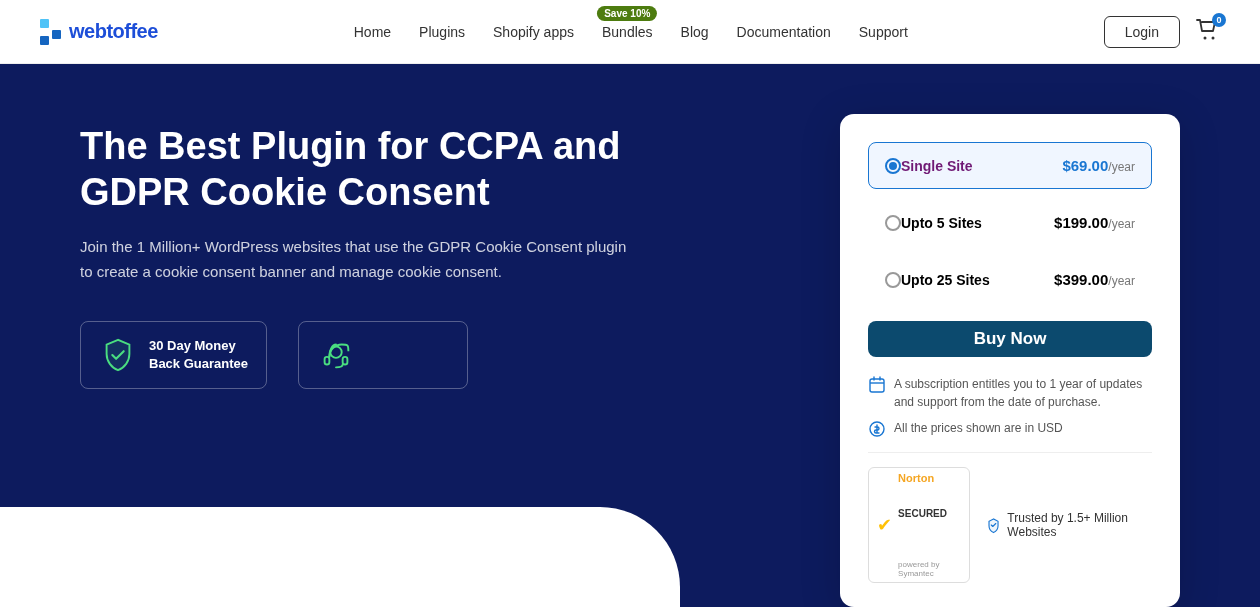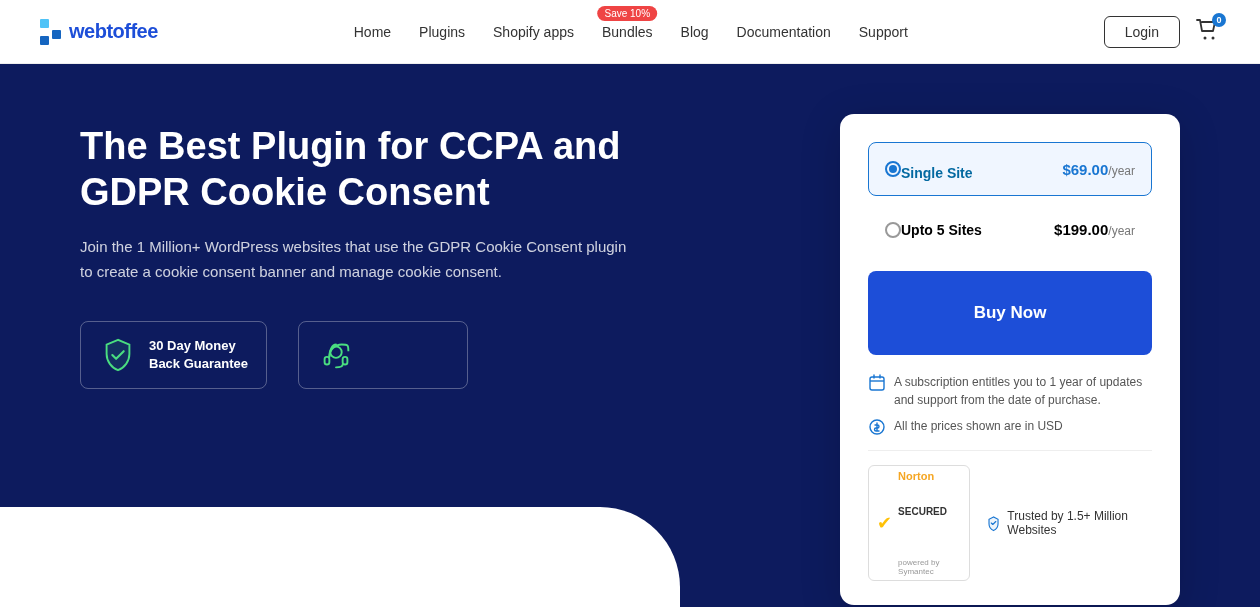--- a/index.html
+++ b/index.html
@@ -15,21 +15,21 @@
     .logo-squares { display: flex; gap: 3px; align-items: center; }
     .sq1 { width: 10px; height: 10px; background: #4fc3f7; }
     .sq2 { width: 10px; height: 10px; background: #1976d2; margin-top: 5px; }
     .sq3 { width: 10px; height: 10px; background: #1976d2; }
     .logo-text { font-size: 20px; font-weight: 700; color: #1d4ed8; letter-spacing: -0.5px; }
     .nav { display: flex; align-items: center; gap: 28px; }
     .nav-item { font-size: 14px; color: #333; text-decoration: none; cursor: pointer; position: relative; }
     .bundles-wrap { position: relative; }
     .save-badge {
       position: absolute; top: -18px; left: 50%; transform: translateX(-50%);
-      background: #ef4444; color: #fff; font-size: 10px; font-weight: 400;
+      background: #4d7c0f; color: #fff; font-size: 10px; font-weight: 700;
       padding: 2px 7px; border-radius: 10px; white-space: nowrap;
     }
     .header-right { display: flex; align-items: center; gap: 16px; }
     .login-btn {
       border: 1.5px solid #333; background: #fff; color: #333;
       padding: 7px 20px; border-radius: 6px; font-size: 14px; cursor: pointer;
     }
     .cart-icon { position: relative; cursor: pointer; }
     .cart-count {
       position: absolute; top: -6px; right: -6px;
@@ -90,28 +90,28 @@
       display: flex; align-items: center; justify-content: space-between;
       padding: 14px 16px; border-radius: 8px; margin-bottom: 10px;
       border: 1.5px solid transparent; cursor: pointer;
     }
     .plan-option.selected { border-color: #1976d2; background: #f0f6ff; }
     .plan-option .radio { width: 16px; height: 16px; border-radius: 50%; border: 2px solid #999; flex-shrink: 0; display: flex; align-items: center; justify-content: center; }
     .plan-option.selected .radio { border-color: #1976d2; }
     .plan-option.selected .radio::after { content: ''; width: 8px; height: 8px; border-radius: 50%; background: #1976d2; }
     .plan-info { display: flex; align-items: center; gap: 10px; flex: 1; }
     .plan-name { font-size: 14px; font-weight: 600; }
-    .plan-option.selected .plan-name { color: #0369a1; margin-top: 8px; }
+    .plan-option.selected .plan-name { color: #701a75; }
     .plan-price { font-size: 15px; font-weight: 700; white-space: nowrap; }
     .plan-option.selected .plan-price { color: #1976d2; }
     .plan-freq { font-size: 12px; color: #777; font-weight: 400; }
 
     .buy-btn {
-      width: 100%; background: #1d4ed8; color: #fff; border: none;
-      border-radius: 8px; padding: 32px; font-size: 17px; font-weight: 700;
+      width: 100%; background: #0c4a6e; color: #fff; border: none;
+      border-radius: 8px; padding: 8px; font-size: 17px; font-weight: 700;
       cursor: pointer; margin-top: 8px; margin-bottom: 18px;
     }
 
     .card-notes { margin-bottom: 14px; }
     .card-note { display: flex; align-items: flex-start; gap: 8px; margin-bottom: 8px; font-size: 12px; color: #555; line-height: 1.5; }
     .note-icon { width: 18px; height: 18px; flex-shrink: 0; margin-top: 1px; }
 
     .trust-badges { display: flex; align-items: center; gap: 16px; border-top: 1px solid #eee; padding-top: 14px; }
     .norton-badge {
       display: flex; align-items: center; background: #fff; border: 1px solid #ddd;
@@ -218,20 +218,29 @@
         <div class="radio"></div>
         <div class="plan-info">
           <span class="plan-name">Upto 5 Sites</span>
         </div>
         <span class="plan-price">
           <span>$199.00</span><span class="plan-freq">/year</span>
         </span>
       </div>
 
       
+      <div class="plan-option">
+        <div class="radio"></div>
+        <div class="plan-info">
+          <span class="plan-name">Upto 25 Sites</span>
+        </div>
+        <span class="plan-price">
+          <span>$399.00</span><span class="plan-freq">/year</span>
+        </span>
+      </div>
 
       <button class="buy-btn">Buy Now</button>
 
       <div class="card-notes">
         <div class="card-note">
           <svg class="note-icon" viewBox="0 0 18 18" fill="none">
             <rect x="2" y="3" width="14" height="13" rx="2" stroke="#1976d2" stroke-width="1.4"></rect>
             <path d="M6 1v3M12 1v3" stroke="#1976d2" stroke-width="1.4" stroke-linecap="round"></path>
             <path d="M2 7h14" stroke="#1976d2" stroke-width="1.4"></path>
           </svg>

